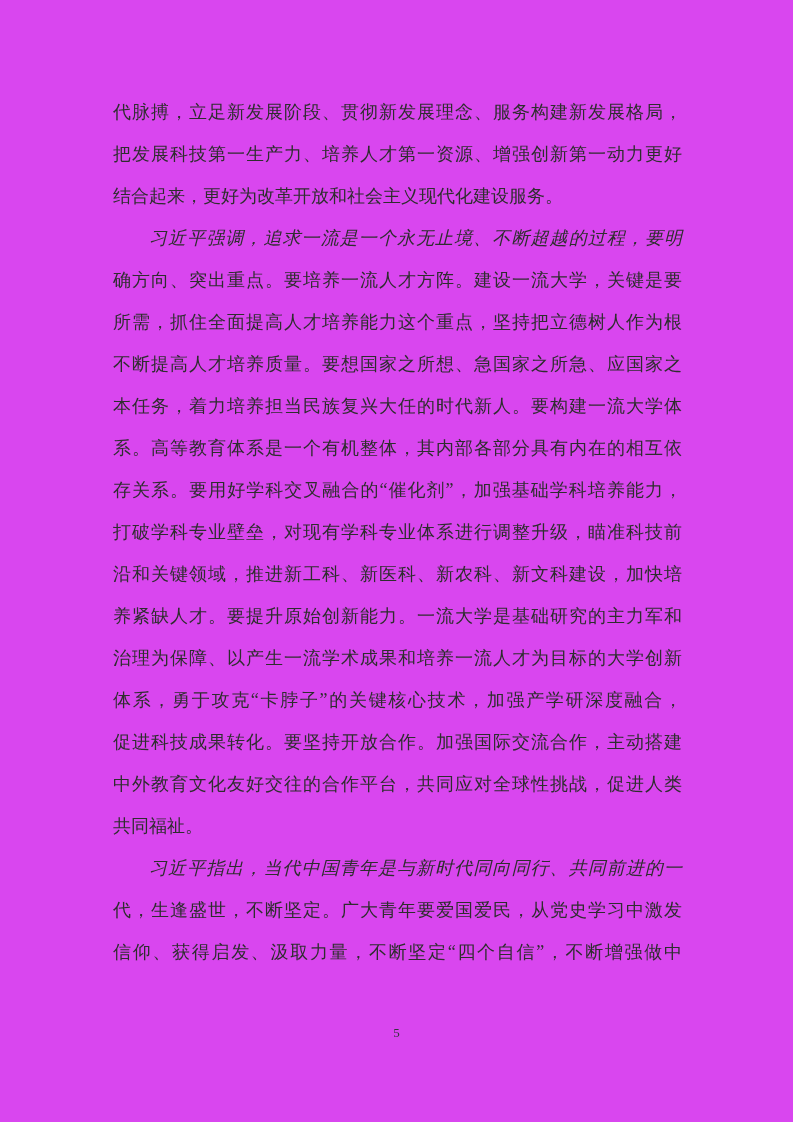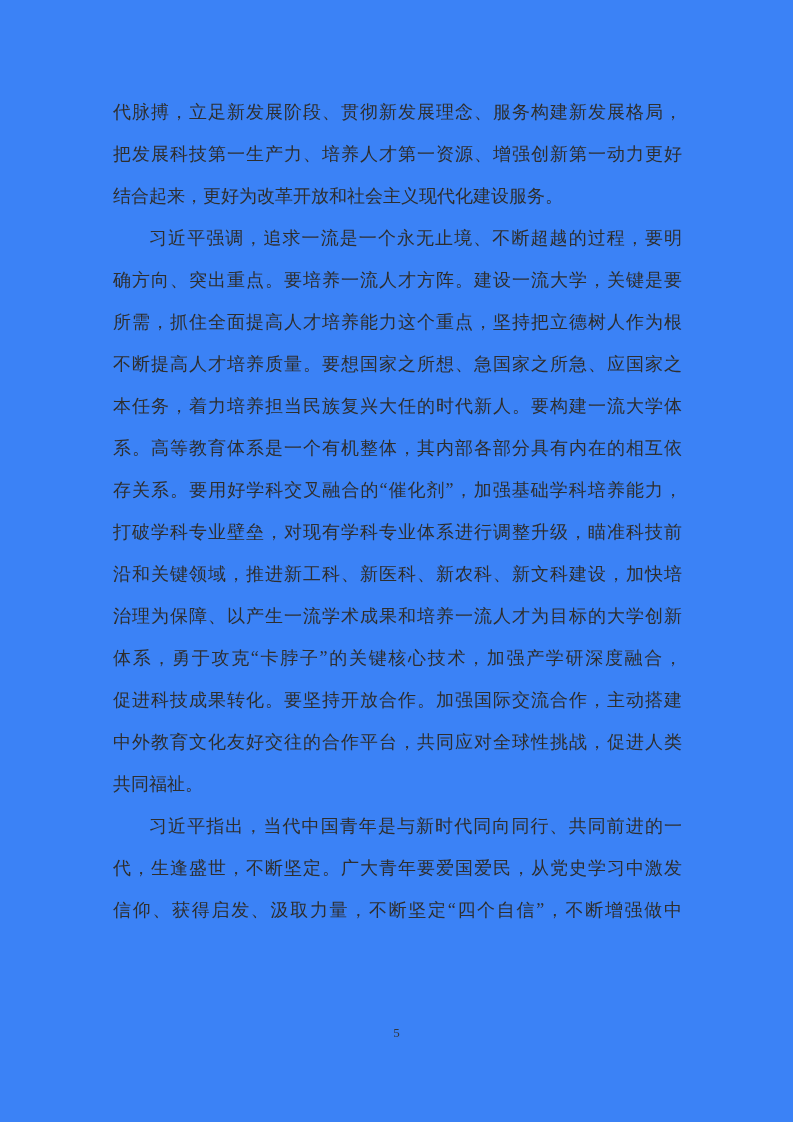--- a/index.html
+++ b/index.html
@@ -4,21 +4,21 @@
 <style>
   html, body {
     margin: 0;
     padding: 0;
     background: #ffffff;
   }
   .page {
     position: relative;
     width: 793px;
     height: 1122px;
-    background: #3b82f6;
+    background: #d946ef;
     overflow: hidden;
     font-family: "Liberation Serif", "DejaVu Serif", serif;
     color: #2e2e2e;
   }
   .text-block {
     position: absolute;
     left: 113px;
     top: 91px;
     width: 569px;
   }
@@ -28,20 +28,21 @@
     line-height: 42px;
     text-align: justify;
     text-align-last: justify;
     letter-spacing: 0;
   }
   .line.no-justify {
     text-align-last: left;
   }
   .line.indent {
     text-indent: 2em;
+    font-style: italic;
   }
   .page-number {
     position: absolute;
     left: 0;
     top: 1022px;
     width: 793px;
     text-align: center;
     font-size: 13px;
     line-height: 22px;
     color: #33363d;
@@ -61,20 +62,21 @@
       <div>
         <div class="line indent">习近平强调，追求一流是一个永无止境、不断超越的过程，要明</div>
         <div class="line">确方向、突出重点。要培养一流人才方阵。建设一流大学，关键是要</div>
         <div class="line">所需，抓住全面提高人才培养能力这个重点，坚持把立德树人作为根</div>
         <div class="line">不断提高人才培养质量。要想国家之所想、急国家之所急、应国家之</div>
         <div class="line">本任务，着力培养担当民族复兴大任的时代新人。要构建一流大学体</div>
         <div class="line">系。高等教育体系是一个有机整体，其内部各部分具有内在的相互依</div>
         <div class="line">存关系。要用好学科交叉融合的“催化剂”，加强基础学科培养能力，</div>
         <div class="line">打破学科专业壁垒，对现有学科专业体系进行调整升级，瞄准科技前</div>
         <div class="line">沿和关键领域，推进新工科、新医科、新农科、新文科建设，加快培</div>
+        <div class="line">养紧缺人才。要提升原始创新能力。一流大学是基础研究的主力军和</div>
         <div class="line">治理为保障、以产生一流学术成果和培养一流人才为目标的大学创新</div>
         <div class="line">体系，勇于攻克“卡脖子”的关键核心技术，加强产学研深度融合，</div>
         <div class="line">促进科技成果转化。要坚持开放合作。加强国际交流合作，主动搭建</div>
         <div class="line">中外教育文化友好交往的合作平台，共同应对全球性挑战，促进人类</div>
         <div class="line no-justify">共同福祉。</div>
       </div>
       <div>
         <div class="line indent">习近平指出，当代中国青年是与新时代同向同行、共同前进的一</div>
         <div class="line">代，生逢盛世，不断坚定。广大青年要爱国爱民，从党史学习中激发</div>
         <div class="line">信仰、获得启发、汲取力量，不断坚定“四个自信”，不断增强做中</div>

